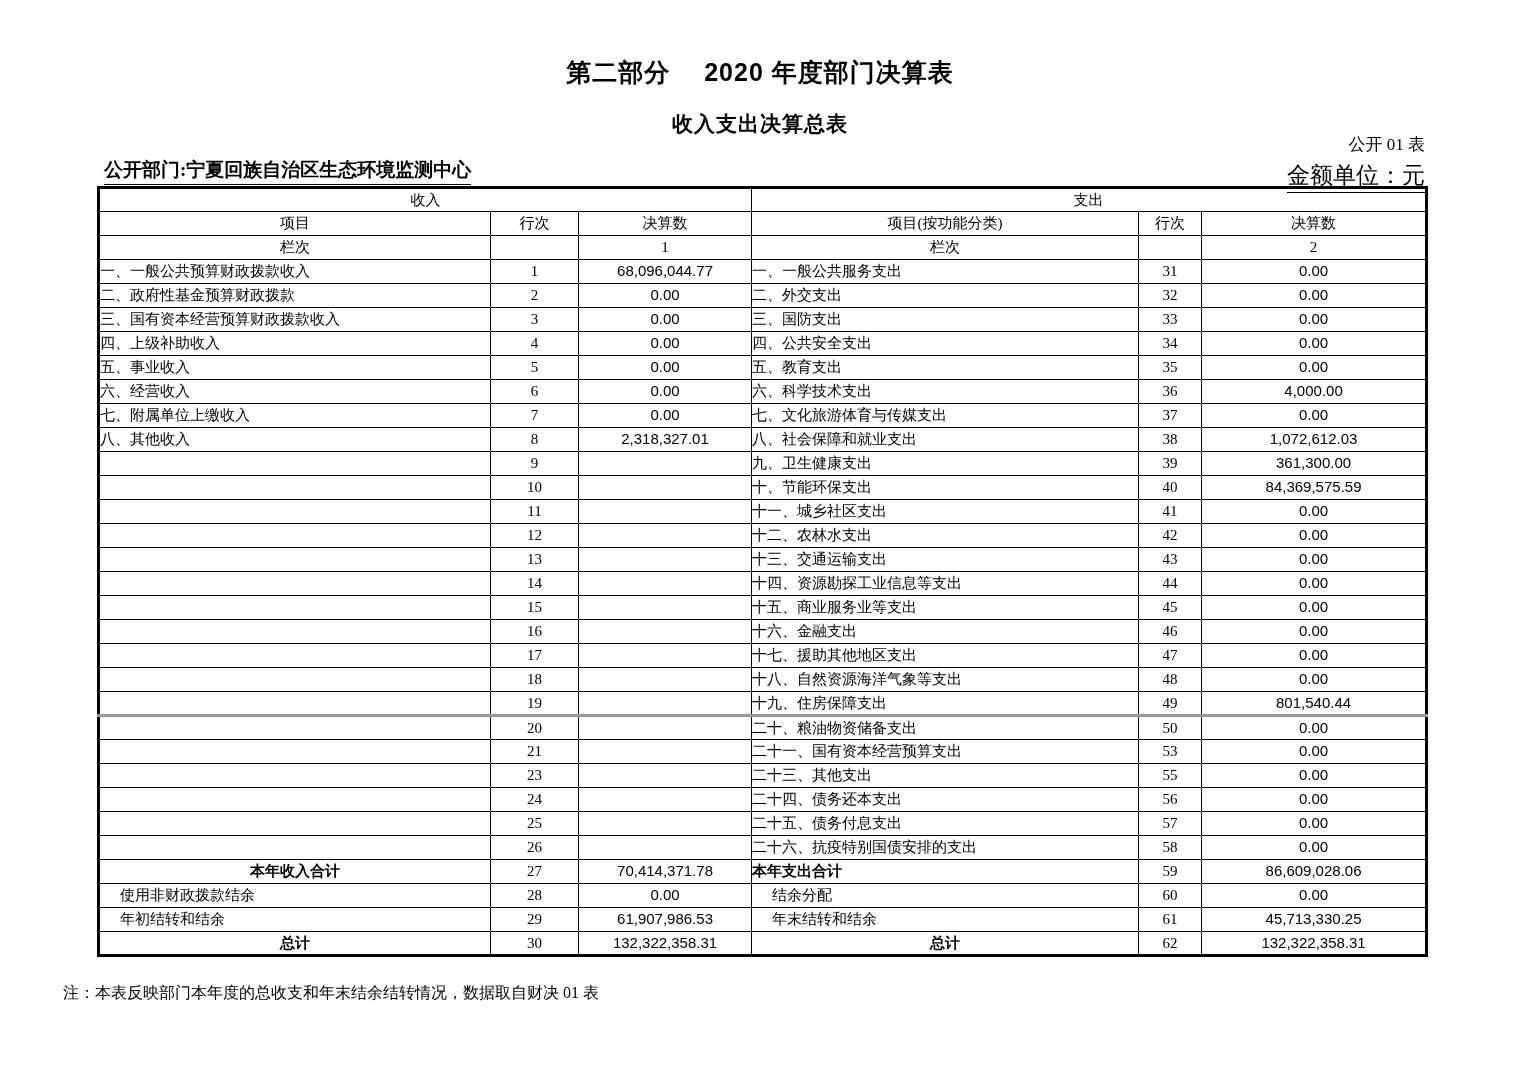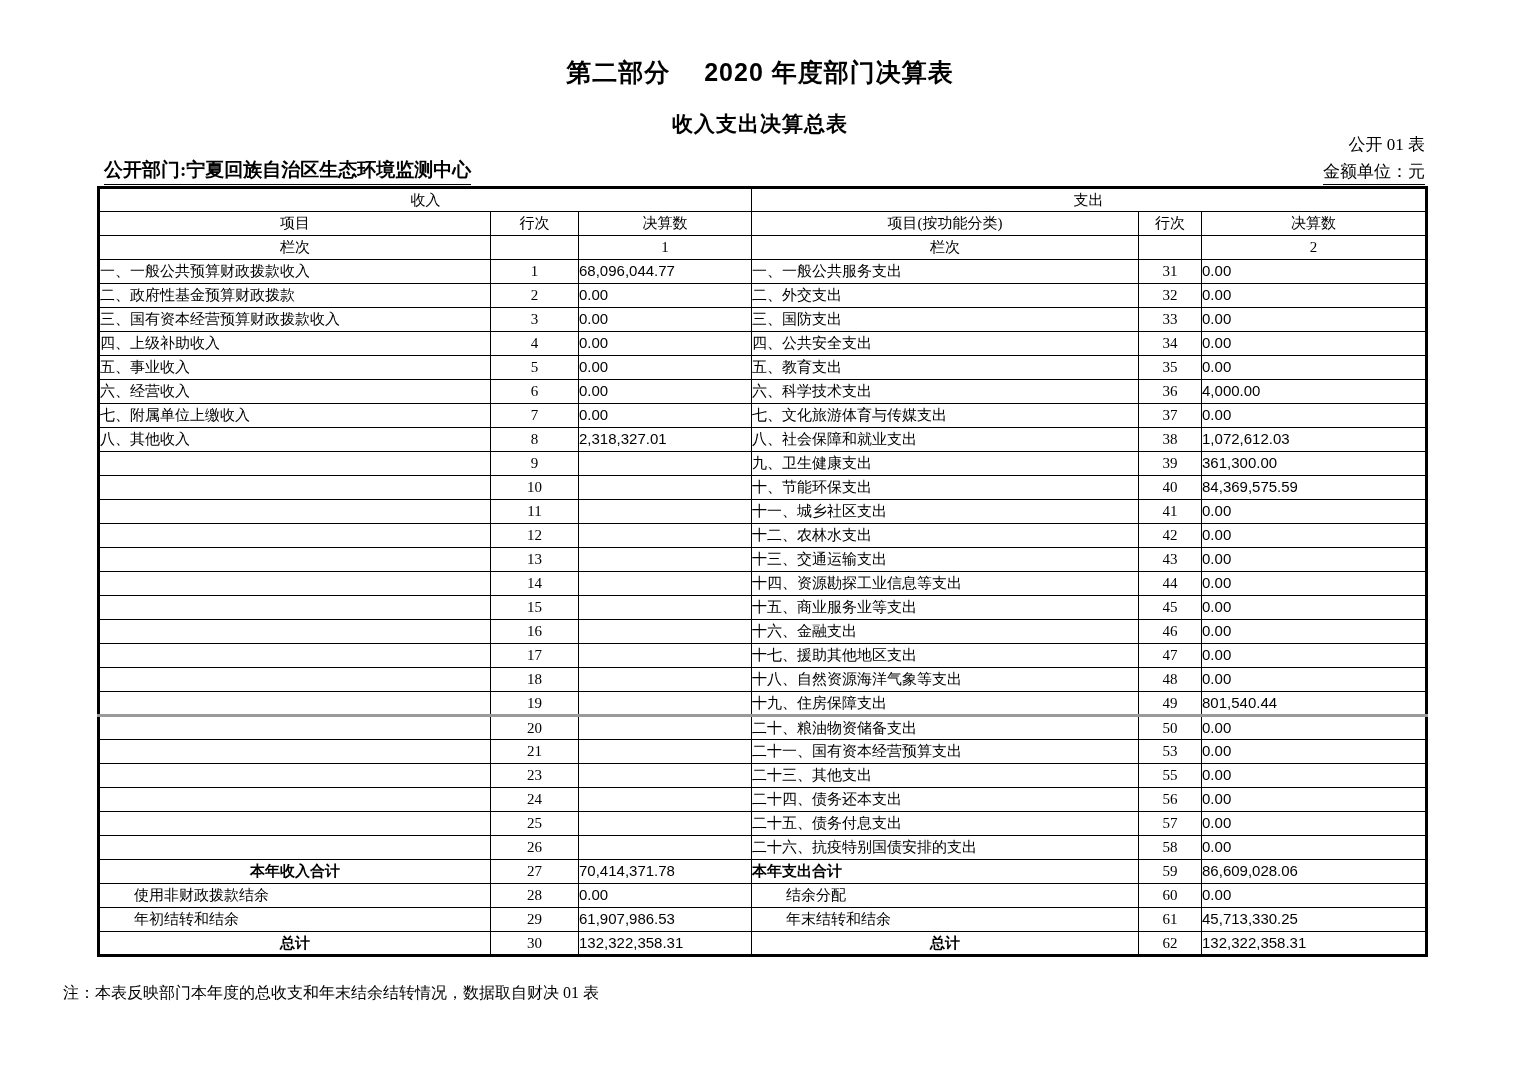--- a/index.html
+++ b/index.html
@@ -32,21 +32,21 @@
   }
   .dept {
     position:absolute; top:157px; left:104px;
     font-size:19px;
     border-bottom:1px solid #000;
     padding-bottom:1px;
     font-weight:bold;
   }
   .unit {
     position:absolute; top:160px; right:95px;
-    font-size:17px;
+    font-size:23px;
     border-bottom:1px solid #000;
     padding-bottom:1px;
   }
   table.acct {
     position:absolute; top:186px; left:97px;
     width:1328px;
     border-collapse:collapse;
     table-layout:fixed;
     border:3px solid #000;
   }
@@ -58,24 +58,24 @@
     line-height:1.1;
     overflow:hidden;
     white-space:nowrap;
     padding:0;
   }
   table.acct th { text-align:center; }
   th.section { font-size:16px; }
   td.item { text-align:left; padding-left:9px; }
   td.item.center-bold { text-align:center; padding-left:0; font-weight:bold; }
   td.item.left-bold { font-weight:bold; }
-  td.item.indent { padding-left:34px; }
+  td.item.indent { padding-left:20px; }
   td.line { text-align:center; font-size:15px; }
   td.amt {
-    text-align:left; padding-right:7px;
+    text-align:center; padding-right:7px;
     font-family:"Liberation Sans","DejaVu Sans",sans-serif;
     font-weight:bold; font-size:15px;
   }
   tr.pagebreak td { border-bottom:3px solid #9a9a9a; }
   .note {
     position:absolute; top:983px; left:63px;
     font-size:16px;
   }
 </style>
 </head>

